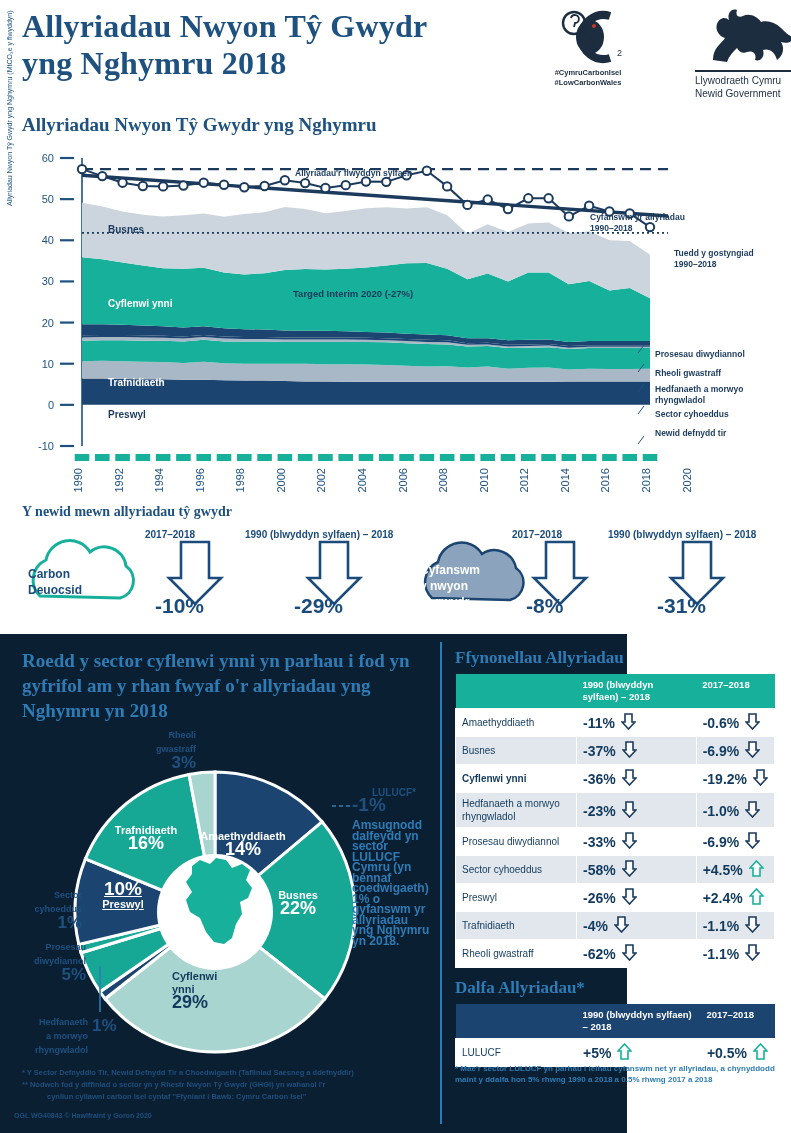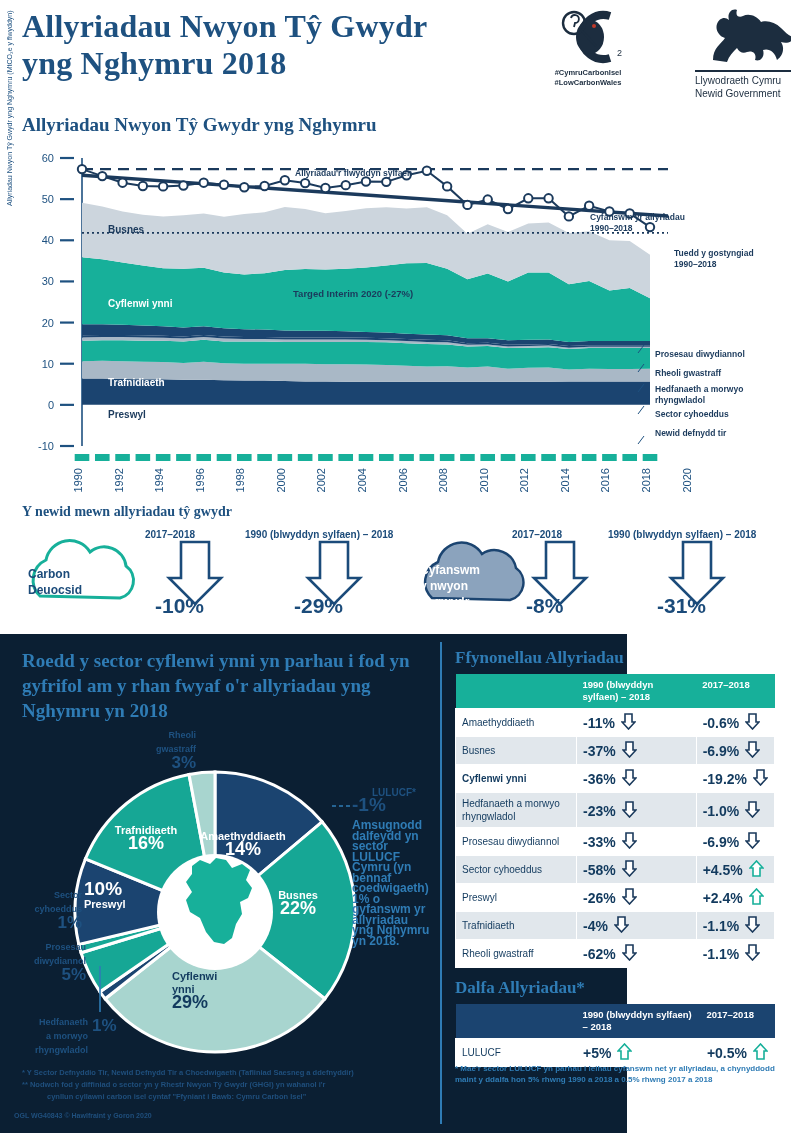--- a/index.html
+++ b/index.html
@@ -335,21 +335,21 @@
       <span class="pie-pct">14%</span>
     </div>
     <div class="pie-lab" style="left:258px;top:255px;width:80px;color:#ffffff;">
       <span>Busnes</span>
       <span class="pie-pct">22%</span>
     </div>
     <div class="pie-lab" style="left:172px;top:336px;width:110px;color:#123a5e;text-align:left;">
       Cyflenwi<br>ynni
       <span class="pie-pct">29%</span>
     </div>
-    <div class="pie-lab" style="left:84px;top:248px;width:90px;color:#ffffff;text-align:left;">
+    <div class="pie-lab" style="left:78px;top:248px;width:90px;color:#ffffff;text-align:center;text-decoration:underline;">
       <span class="pie-pct" style="display:inline;font-size:19px;">10%</span><br>
       <span>Preswyl</span>
     </div>
     <div class="pie-lab" style="left:96px;top:190px;width:100px;color:#ffffff;">
       <span>Trafnidiaeth</span>
       <span class="pie-pct">16%</span>
     </div>
 
     <div class="out-lab" style="left:128px;top:94px;width:68px;text-align:right;">
       Rheoli<br>gwastraff

